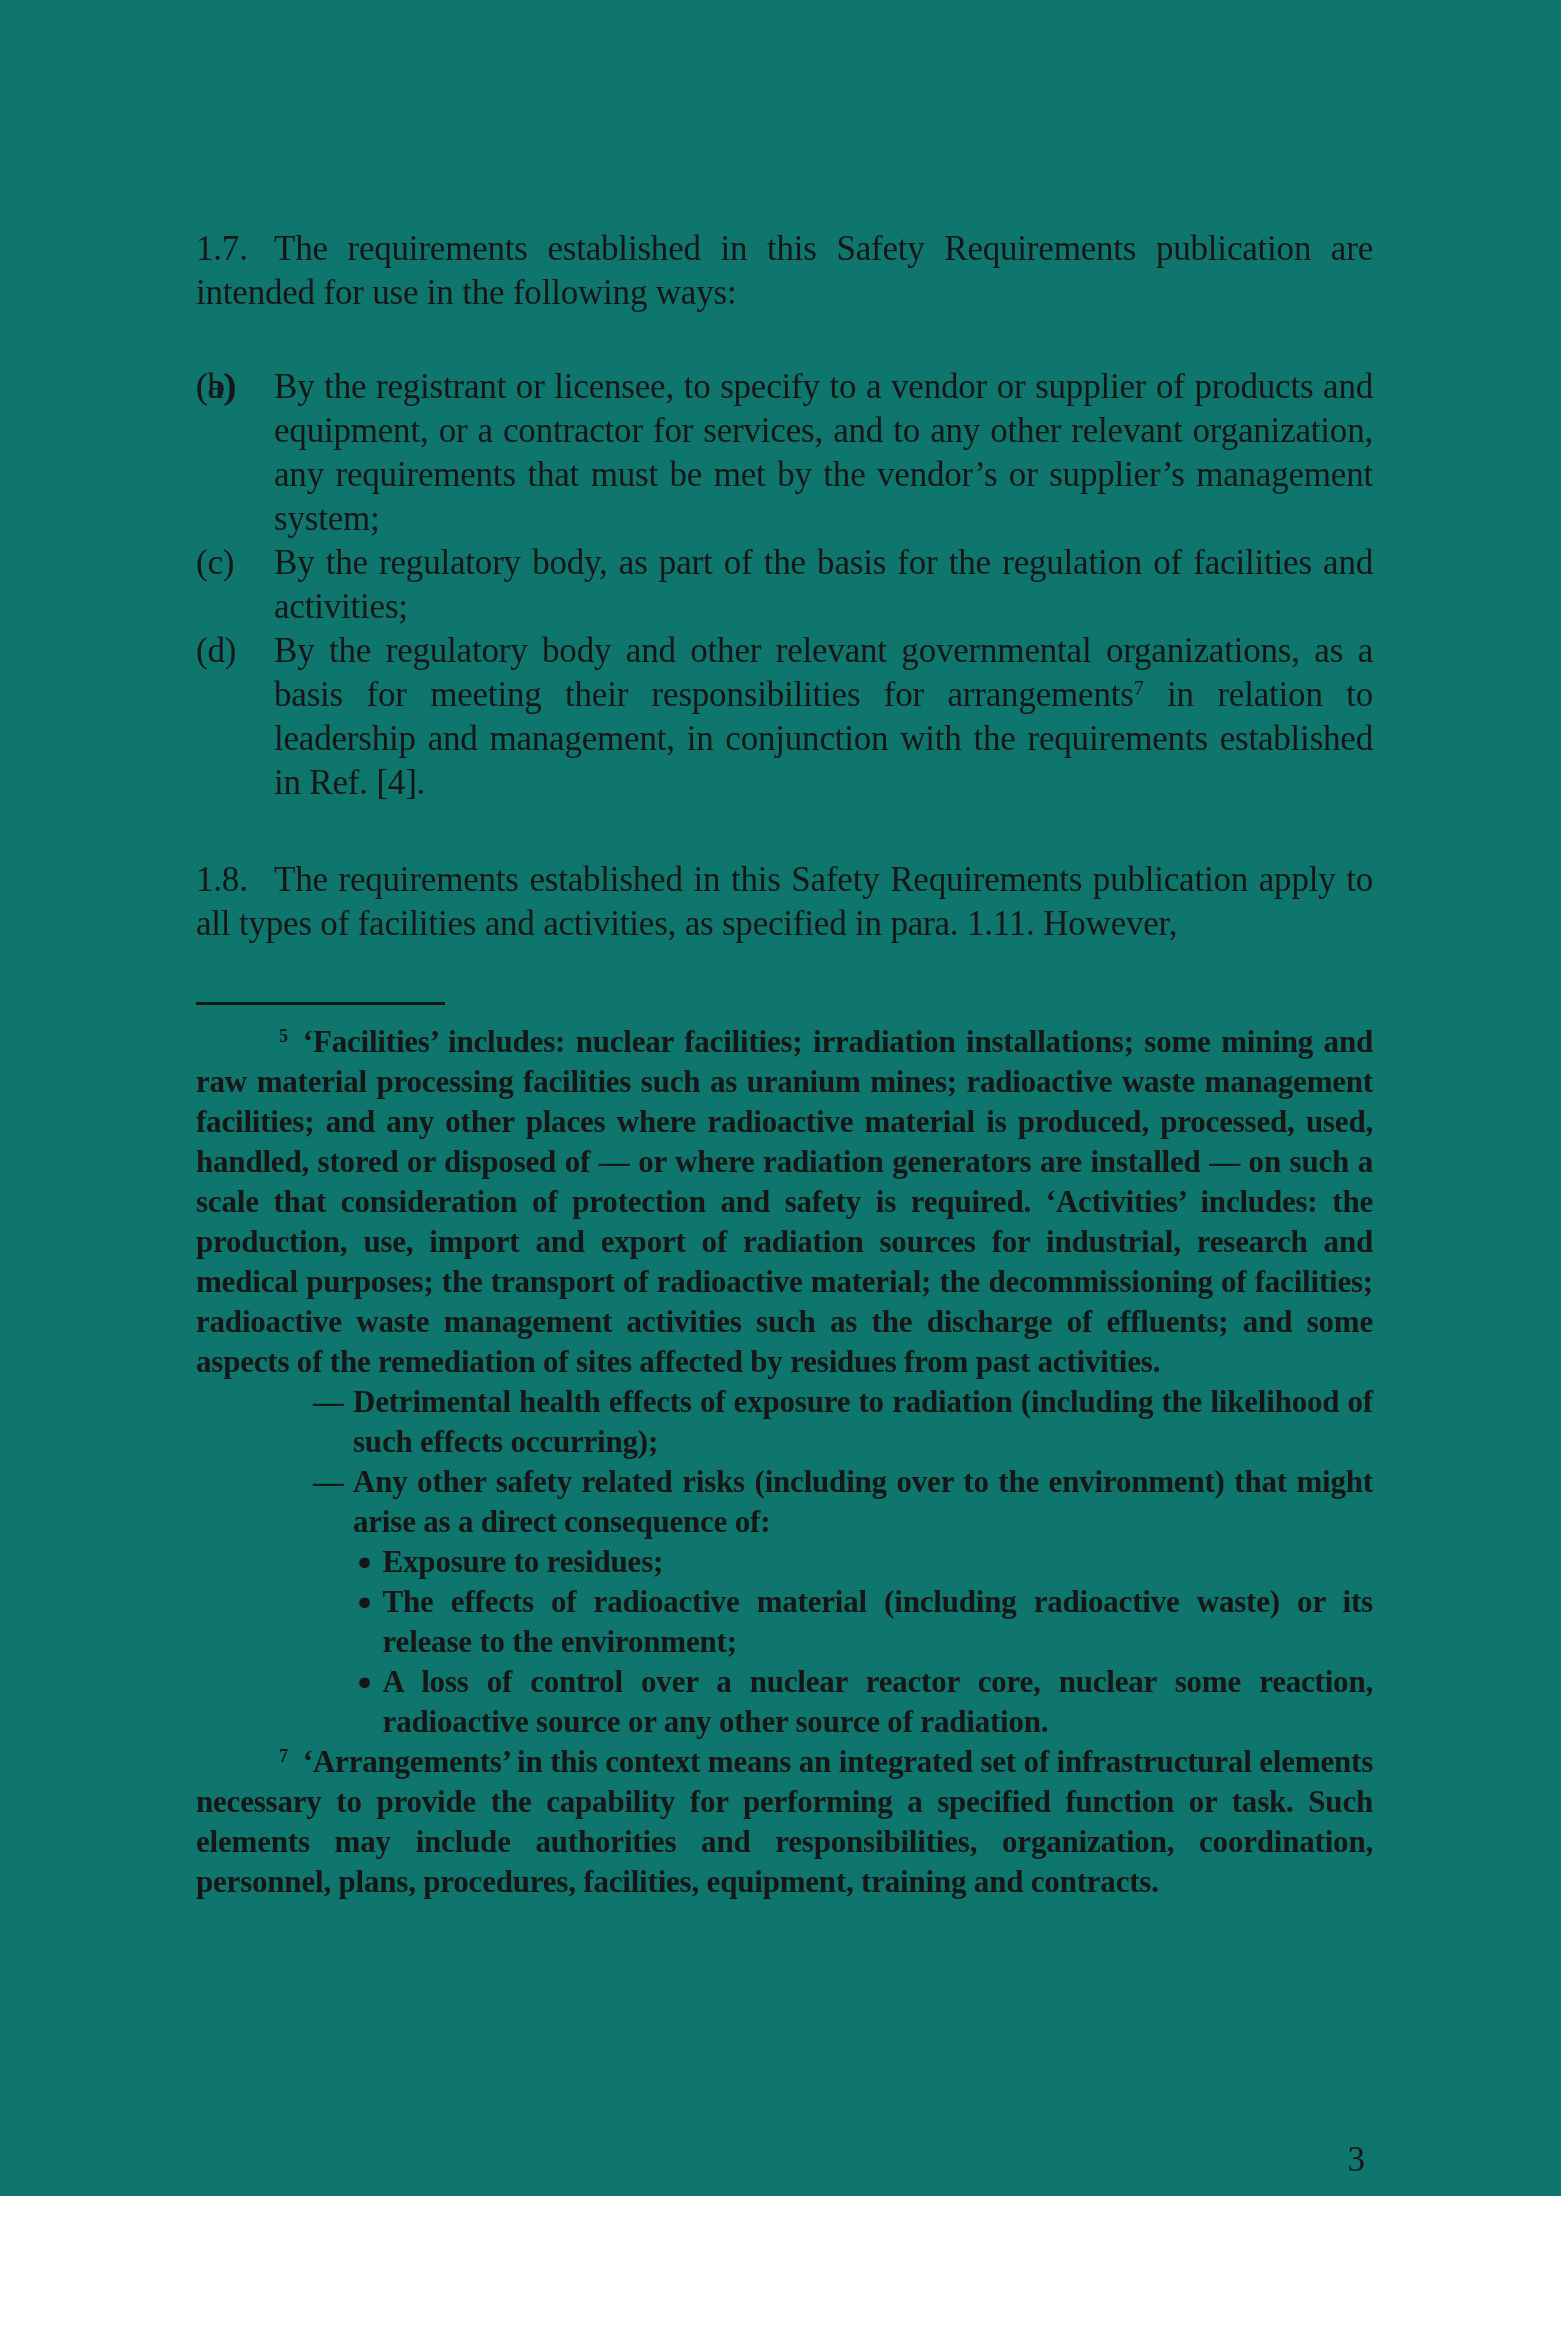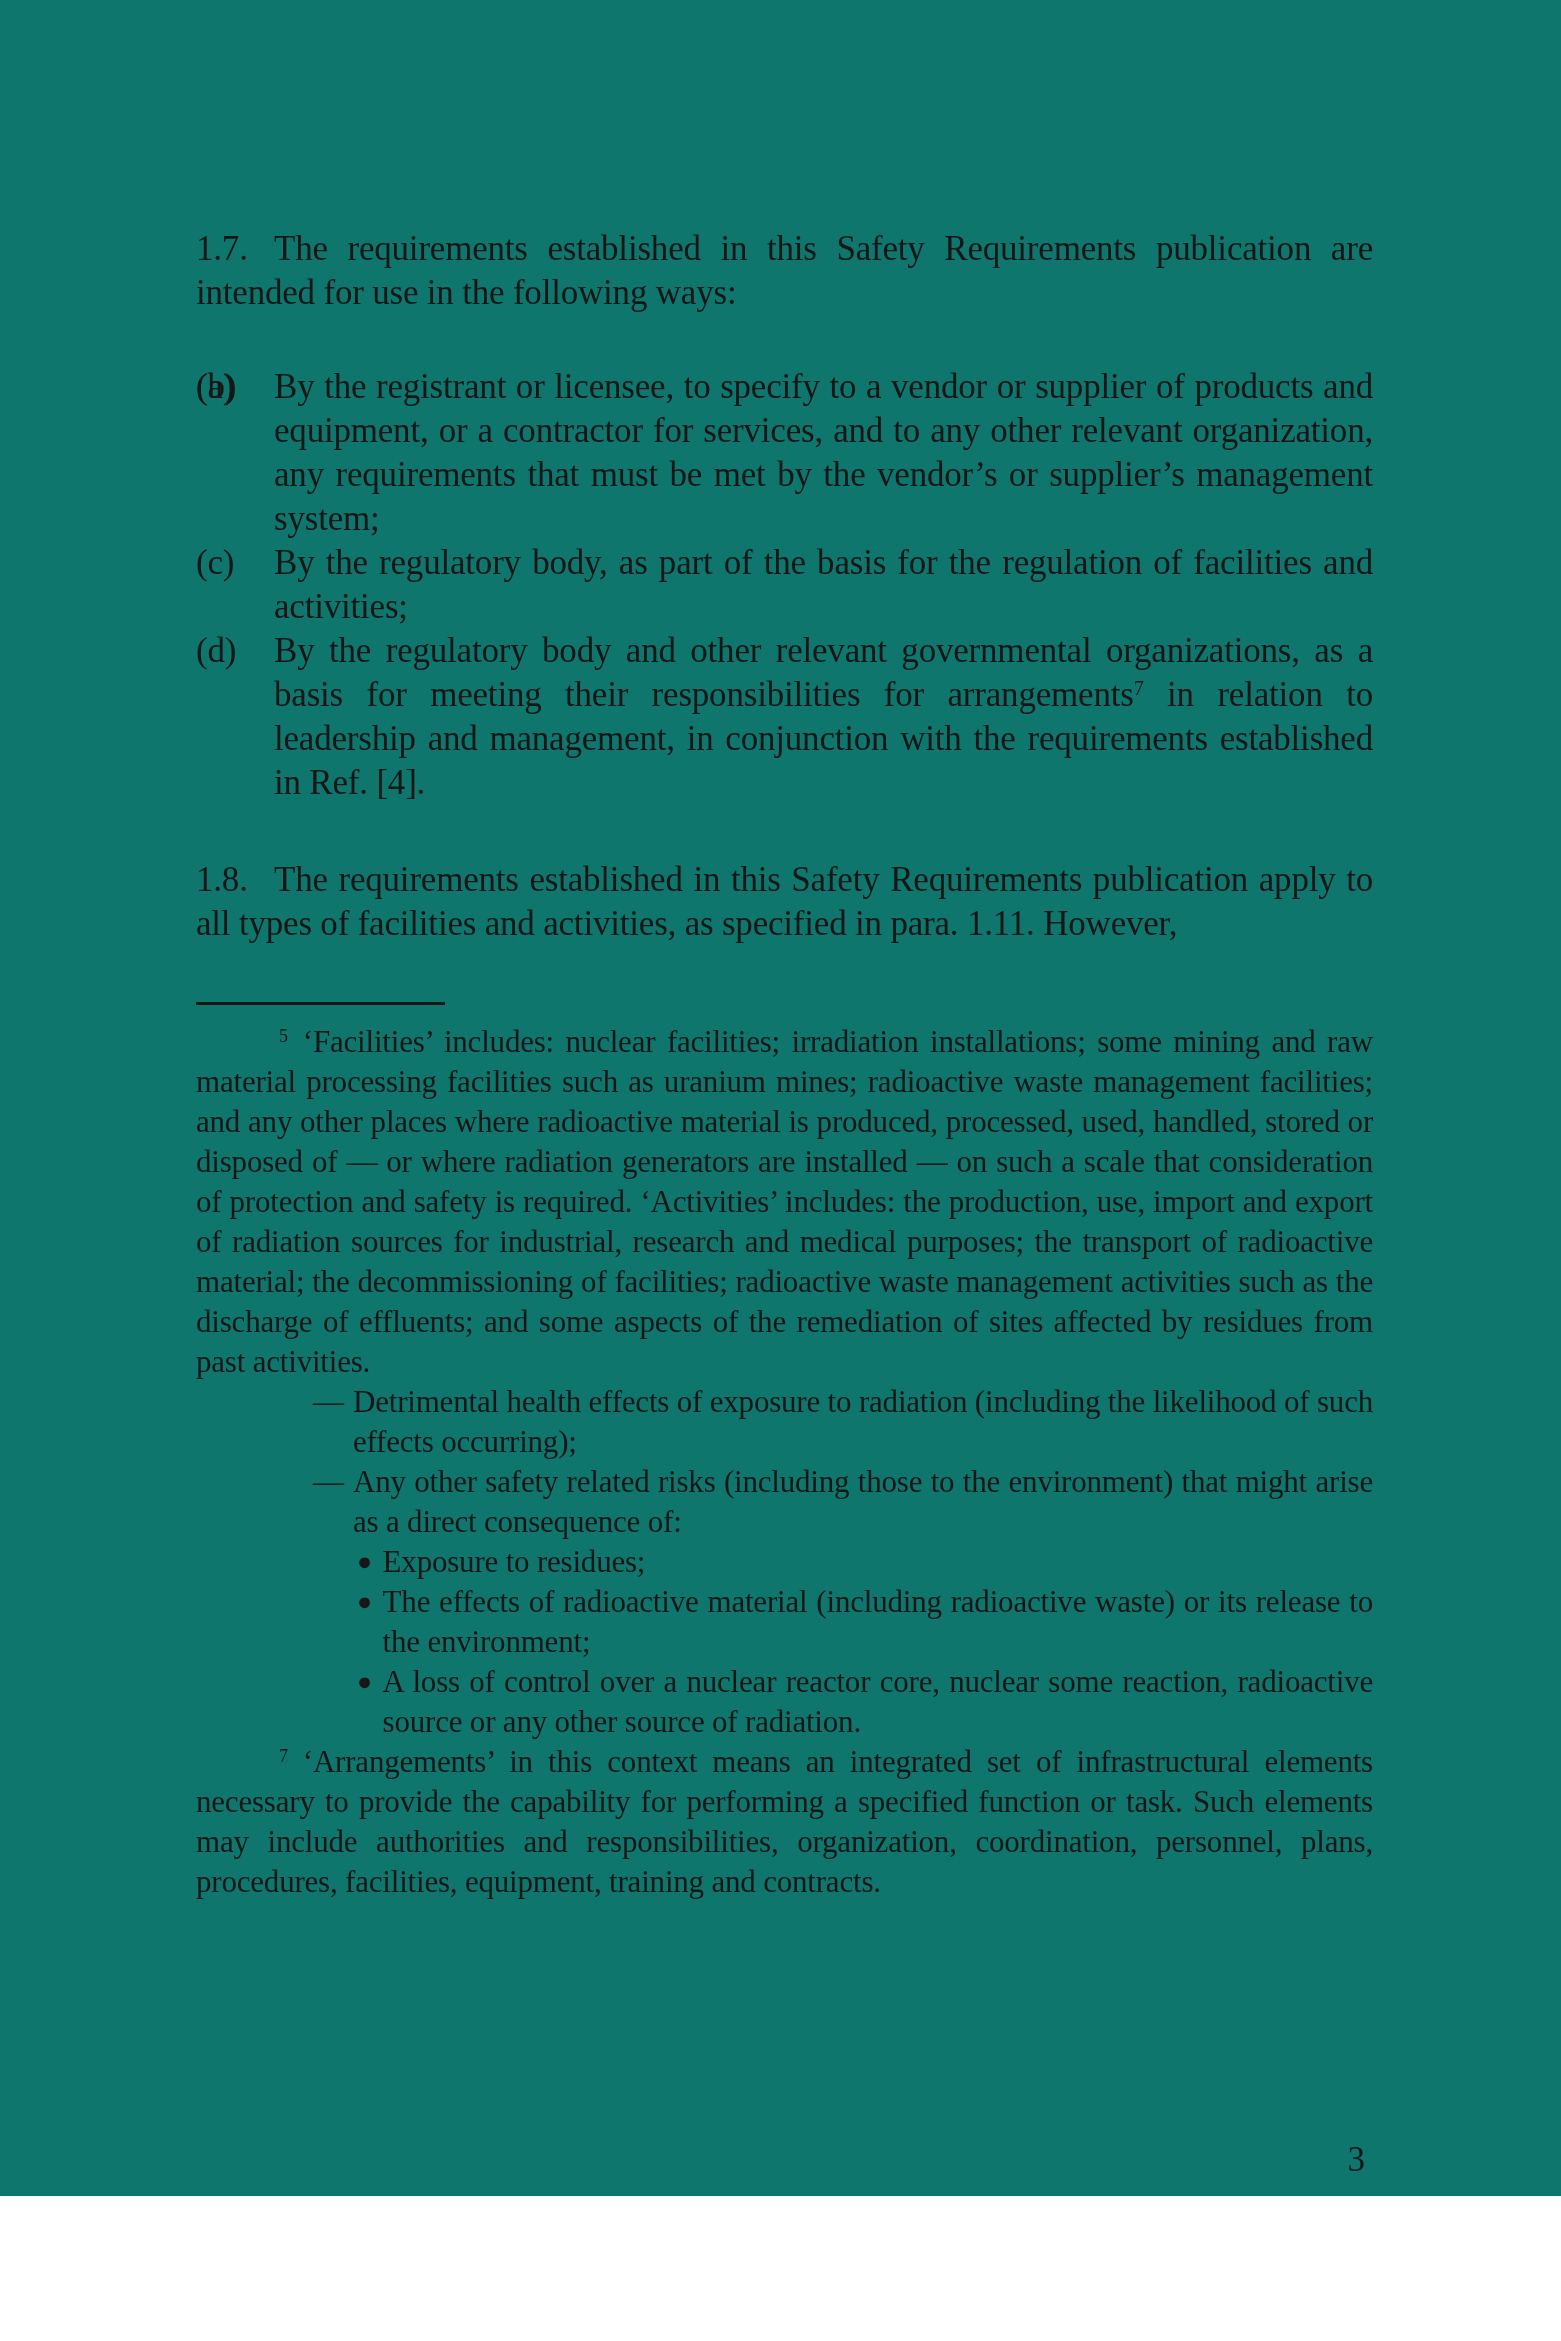--- a/index.html
+++ b/index.html
@@ -43,20 +43,21 @@
     height: 0;
     border-top: 3.3px solid #161616;
     margin-top: 56px;
     margin-bottom: 16.5px;
   }
   .footnotes {
     font-size: 31px;
     line-height: 40px;
     text-align: justify;
     letter-spacing: -0.2px;
+    font-weight: bold;
   }
   .fn-para { text-indent: 83px; }
   .fn-marker { margin-right: 15px; }
   .dash-item { position: relative; margin-left: 117px; padding-left: 40px; }
   .dash-glyph { position: absolute; left: 0; top: 0; }
   .bullet-item { position: relative; margin-left: 161px; padding-left: 25.6px; }
   .bullet-glyph {
     position: absolute;
     left: 0;
     top: 0;
@@ -114,21 +115,21 @@
         <sup class="fn-marker">5</sup><span>‘Facilities’ includes: nuclear facilities; irradiation installations; some mining and raw material processing facilities such as uranium mines; radioactive waste management facilities; and any other places where radioactive material is produced, processed, used, handled, stored or disposed of — or where radiation generators are installed — on such a scale that consideration of protection and safety is required. ‘Activities’ includes: the production, use, import and export of radiation sources for industrial, research and medical purposes; the transport of radioactive material; the decommissioning of facilities; radioactive waste management activities such as the discharge of effluents; and some aspects of the remediation of sites affected by residues from past activities.</span>
       </div>
 
       <div>
         <div class="dash-item">
           <span class="dash-glyph">—</span>
           <span>Detrimental health effects of exposure to radiation (including the likelihood of such effects occurring);</span>
         </div>
         <div class="dash-item">
           <span class="dash-glyph">—</span>
-          <span>Any other safety related risks (including those to the environment) that might arise as a direct consequence of:</span>
+          <span>Any other safety related risks (including over to the environment) that might arise as a direct consequence of:</span>
         </div>
         <div class="bullet-item">
           <span class="bullet-glyph">●</span>
           <span>Exposure to residues;</span>
         </div>
         <div class="bullet-item">
           <span class="bullet-glyph">●</span>
           <span>The effects of radioactive material (including radioactive waste) or its release to the environment;</span>
         </div>
         <div class="bullet-item">

